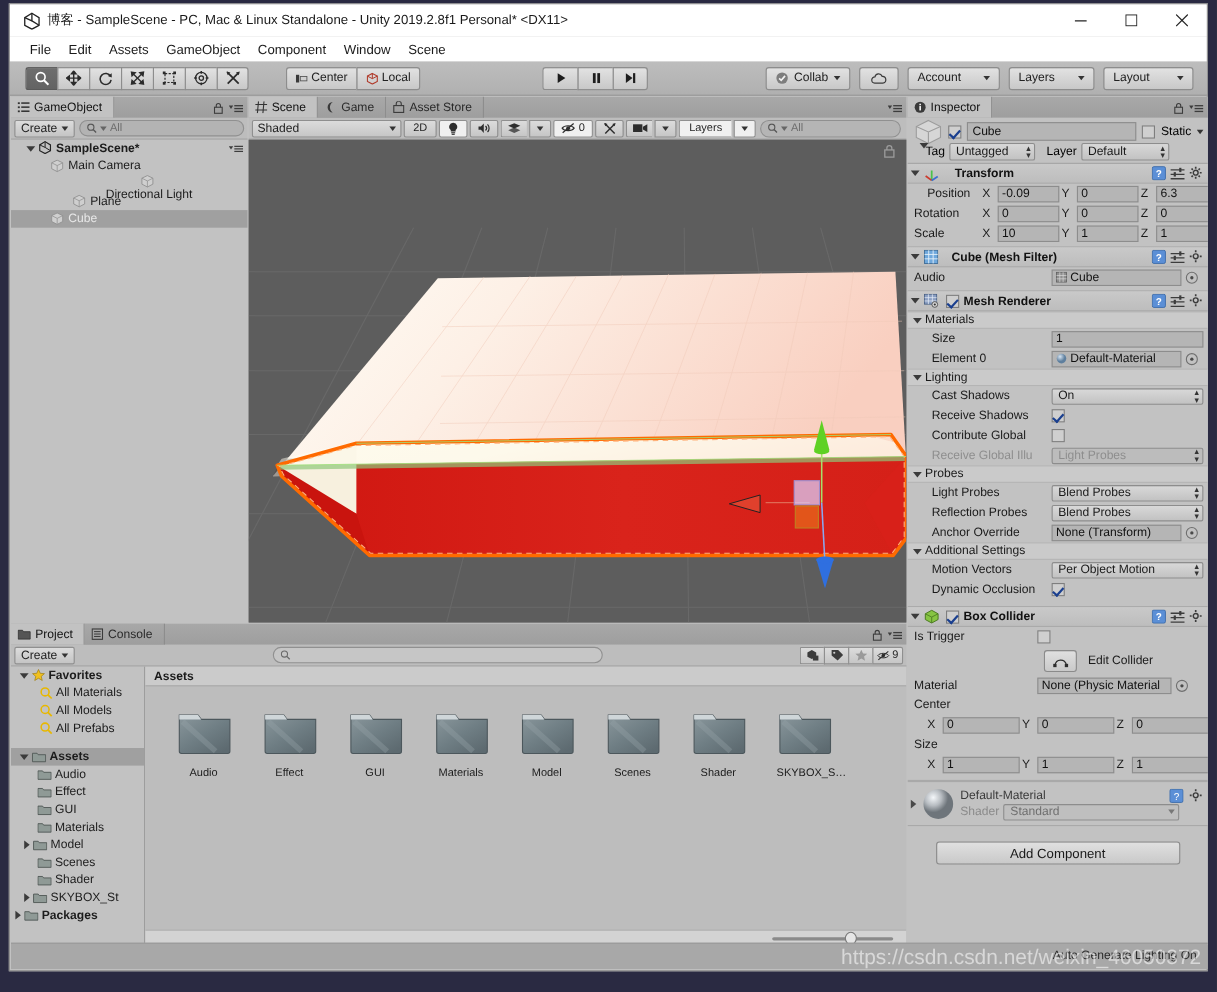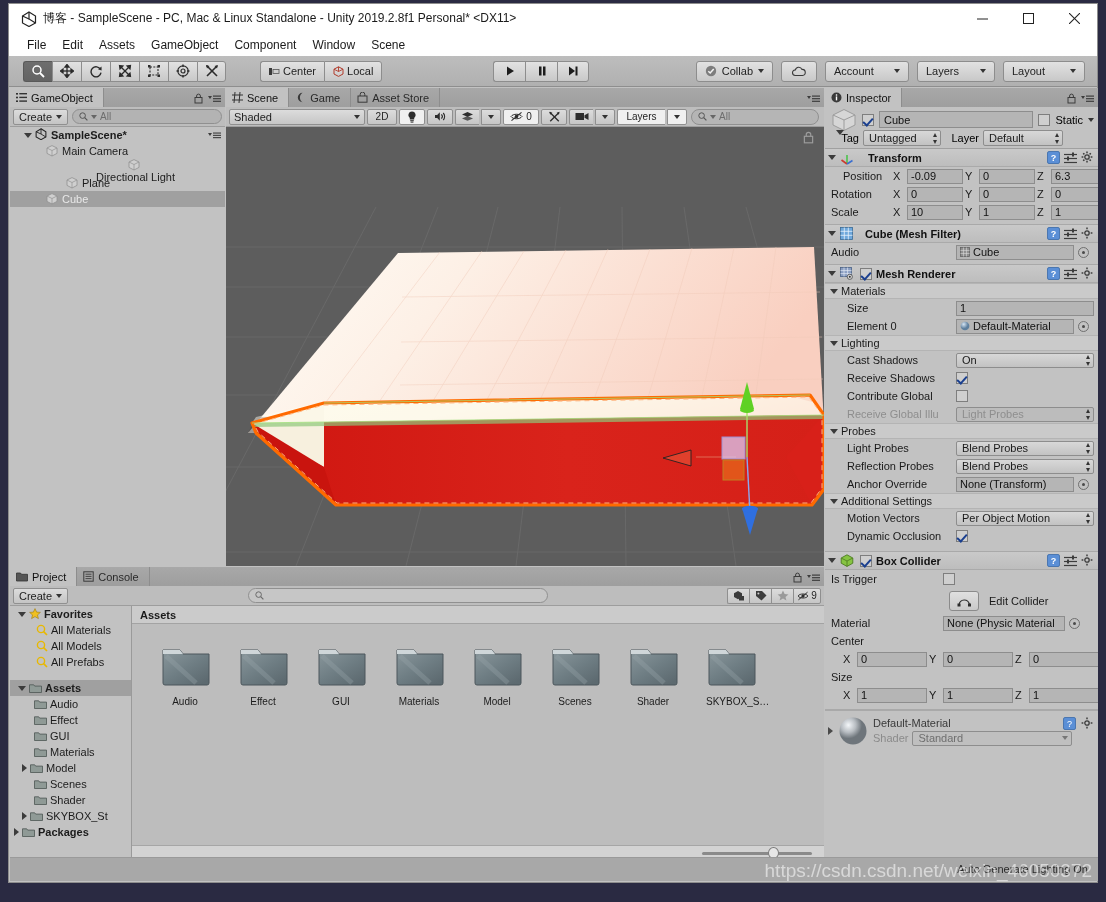--- a/index.html
+++ b/index.html
@@ -1499,20 +1499,25 @@
                     <line x1="6" y1="0.6" x2="6" y2="2.3"></line>
                     <line x1="6" y1="9.7" x2="6" y2="11.4"></line>
                     <line x1="0.6" y1="6" x2="2.3" y2="6"></line>
                     <line x1="9.7" y1="6" x2="11.4" y2="6"></line>
                   </g>
                 </svg>
             </span>
           </div>
         </div>
 
+        <div style="border-top:1px solid #a9a9a9;padding-top:0;">
+          <div class="addcomp">
+            <span>Add Component</span>
+          </div>
+        </div>
       </div>
     </div>
 
     <div class="statusbar">
       <span class="status-text">Auto Generate Lighting On</span>
       <span class="watermark">https://csdn.csdn.net/weixin_46050372</span>
     </div>
   </div>
 </div>
 

